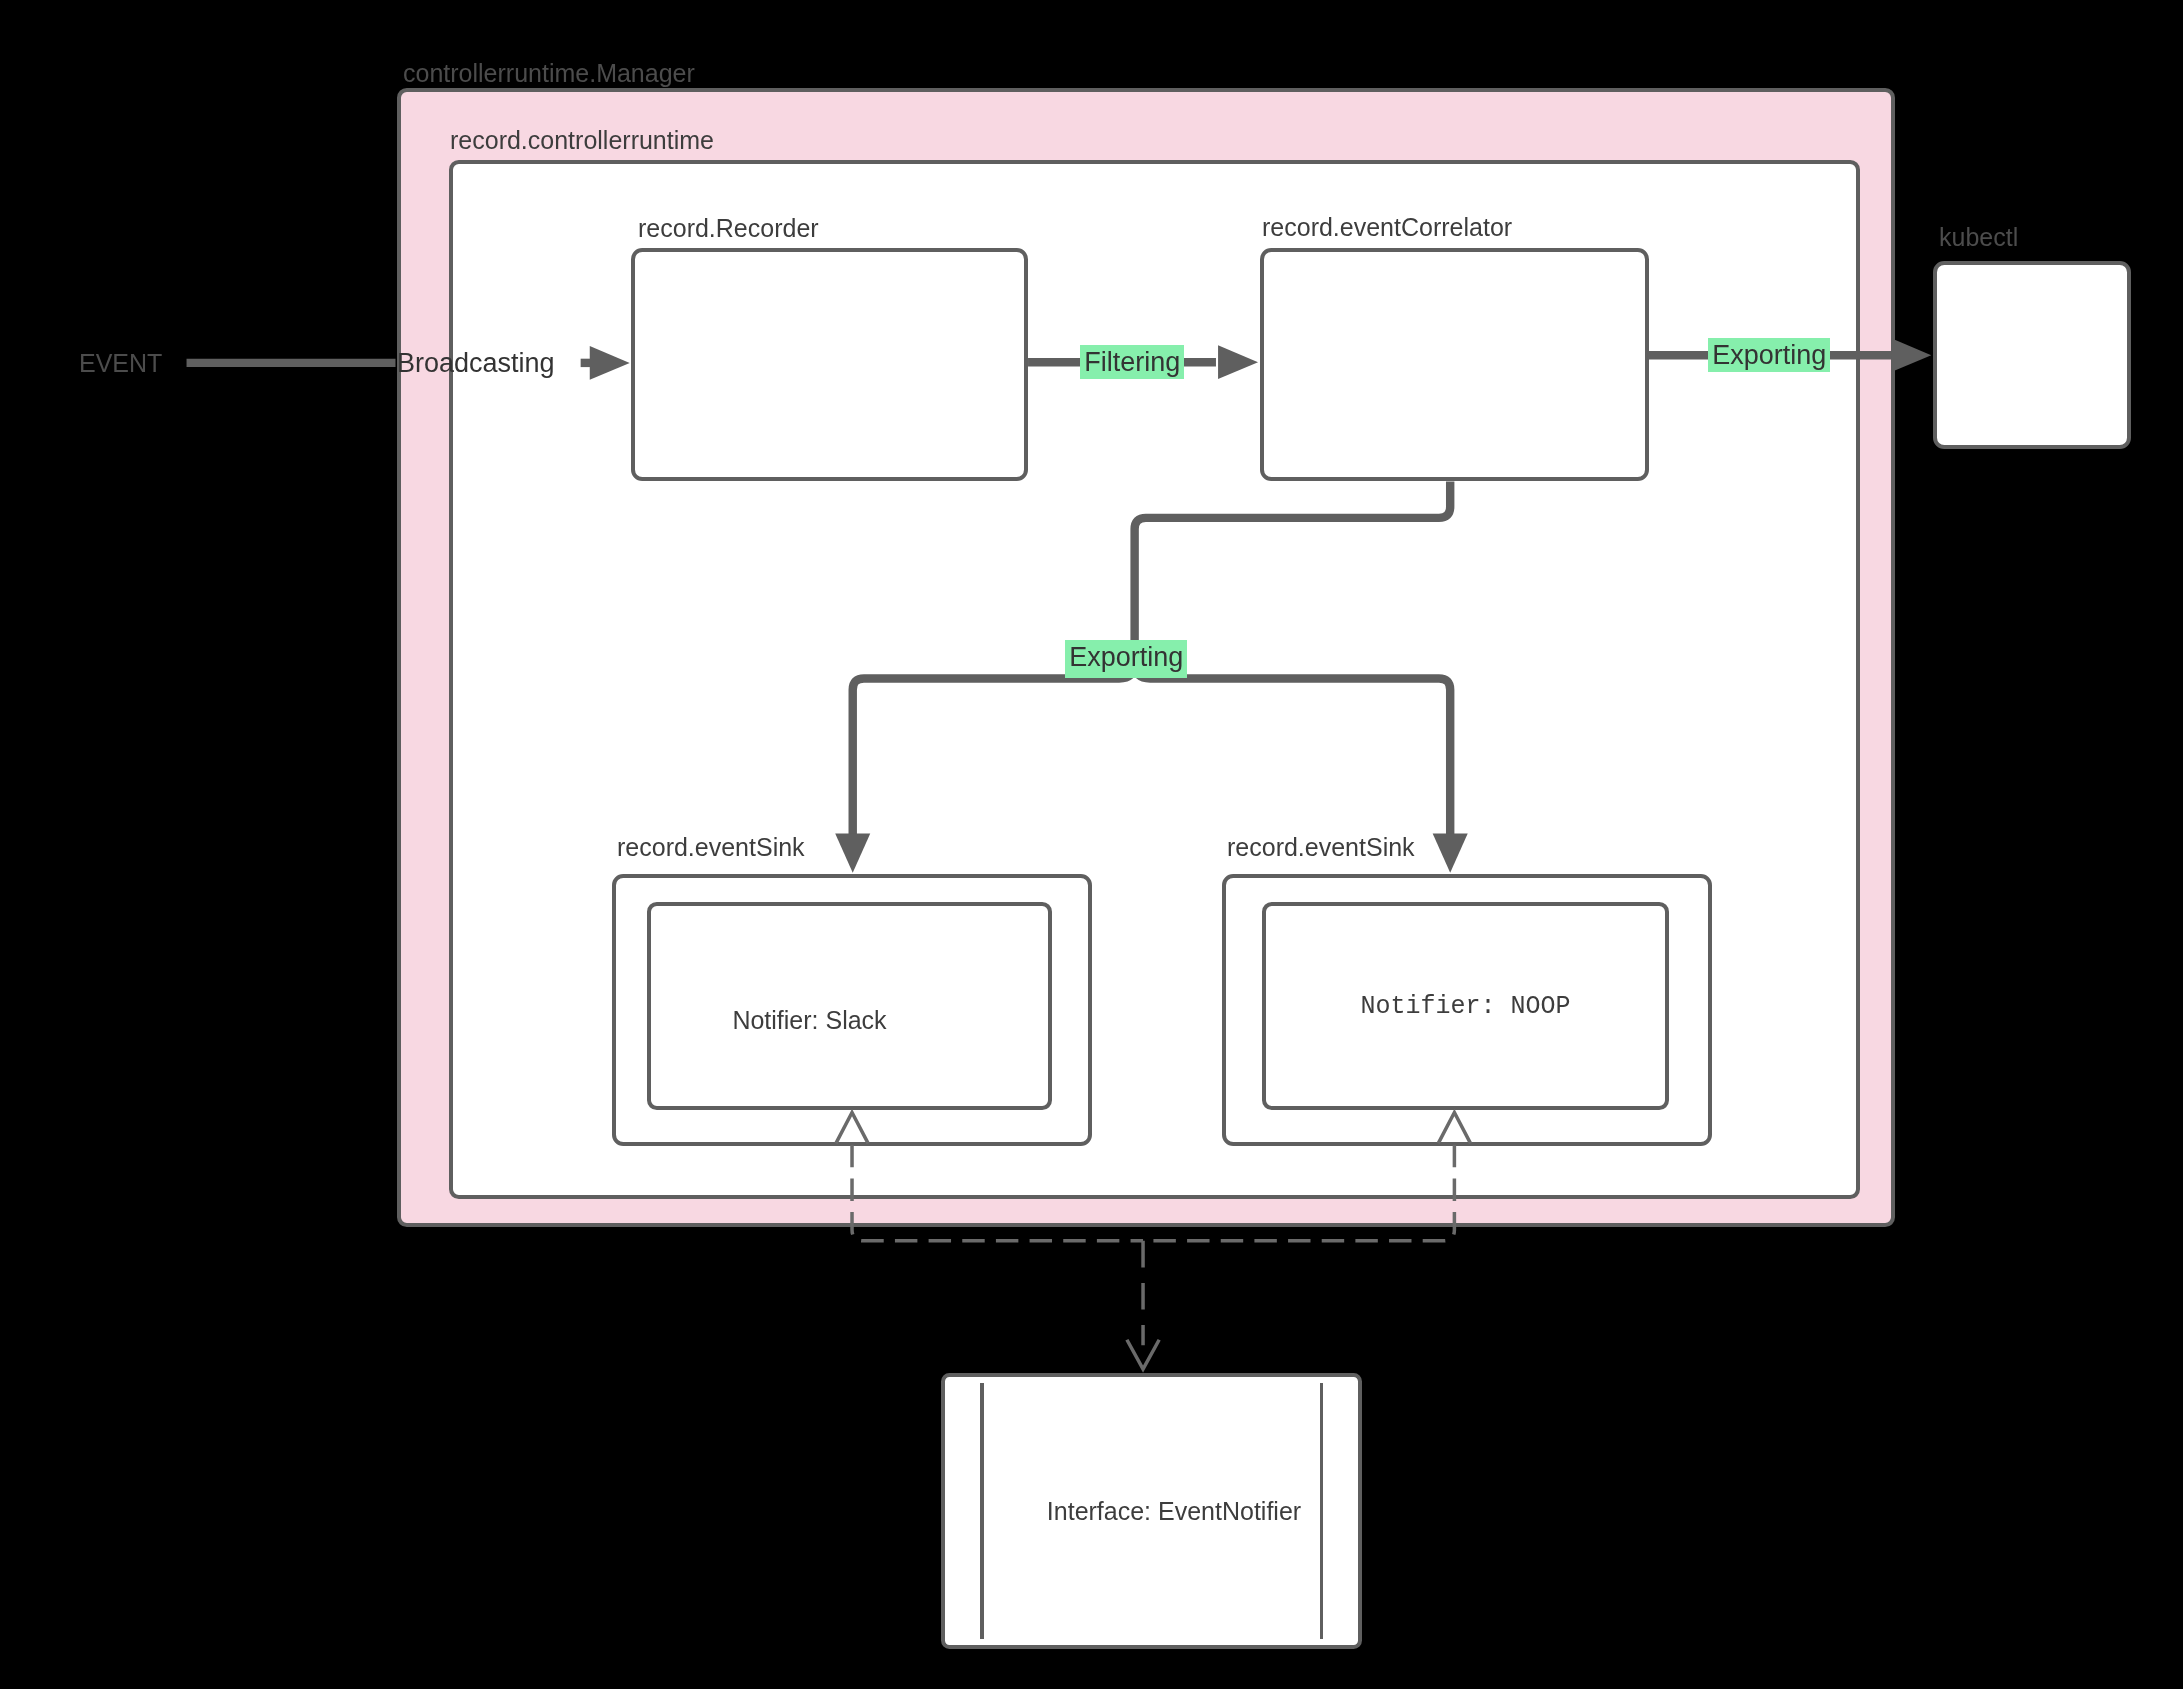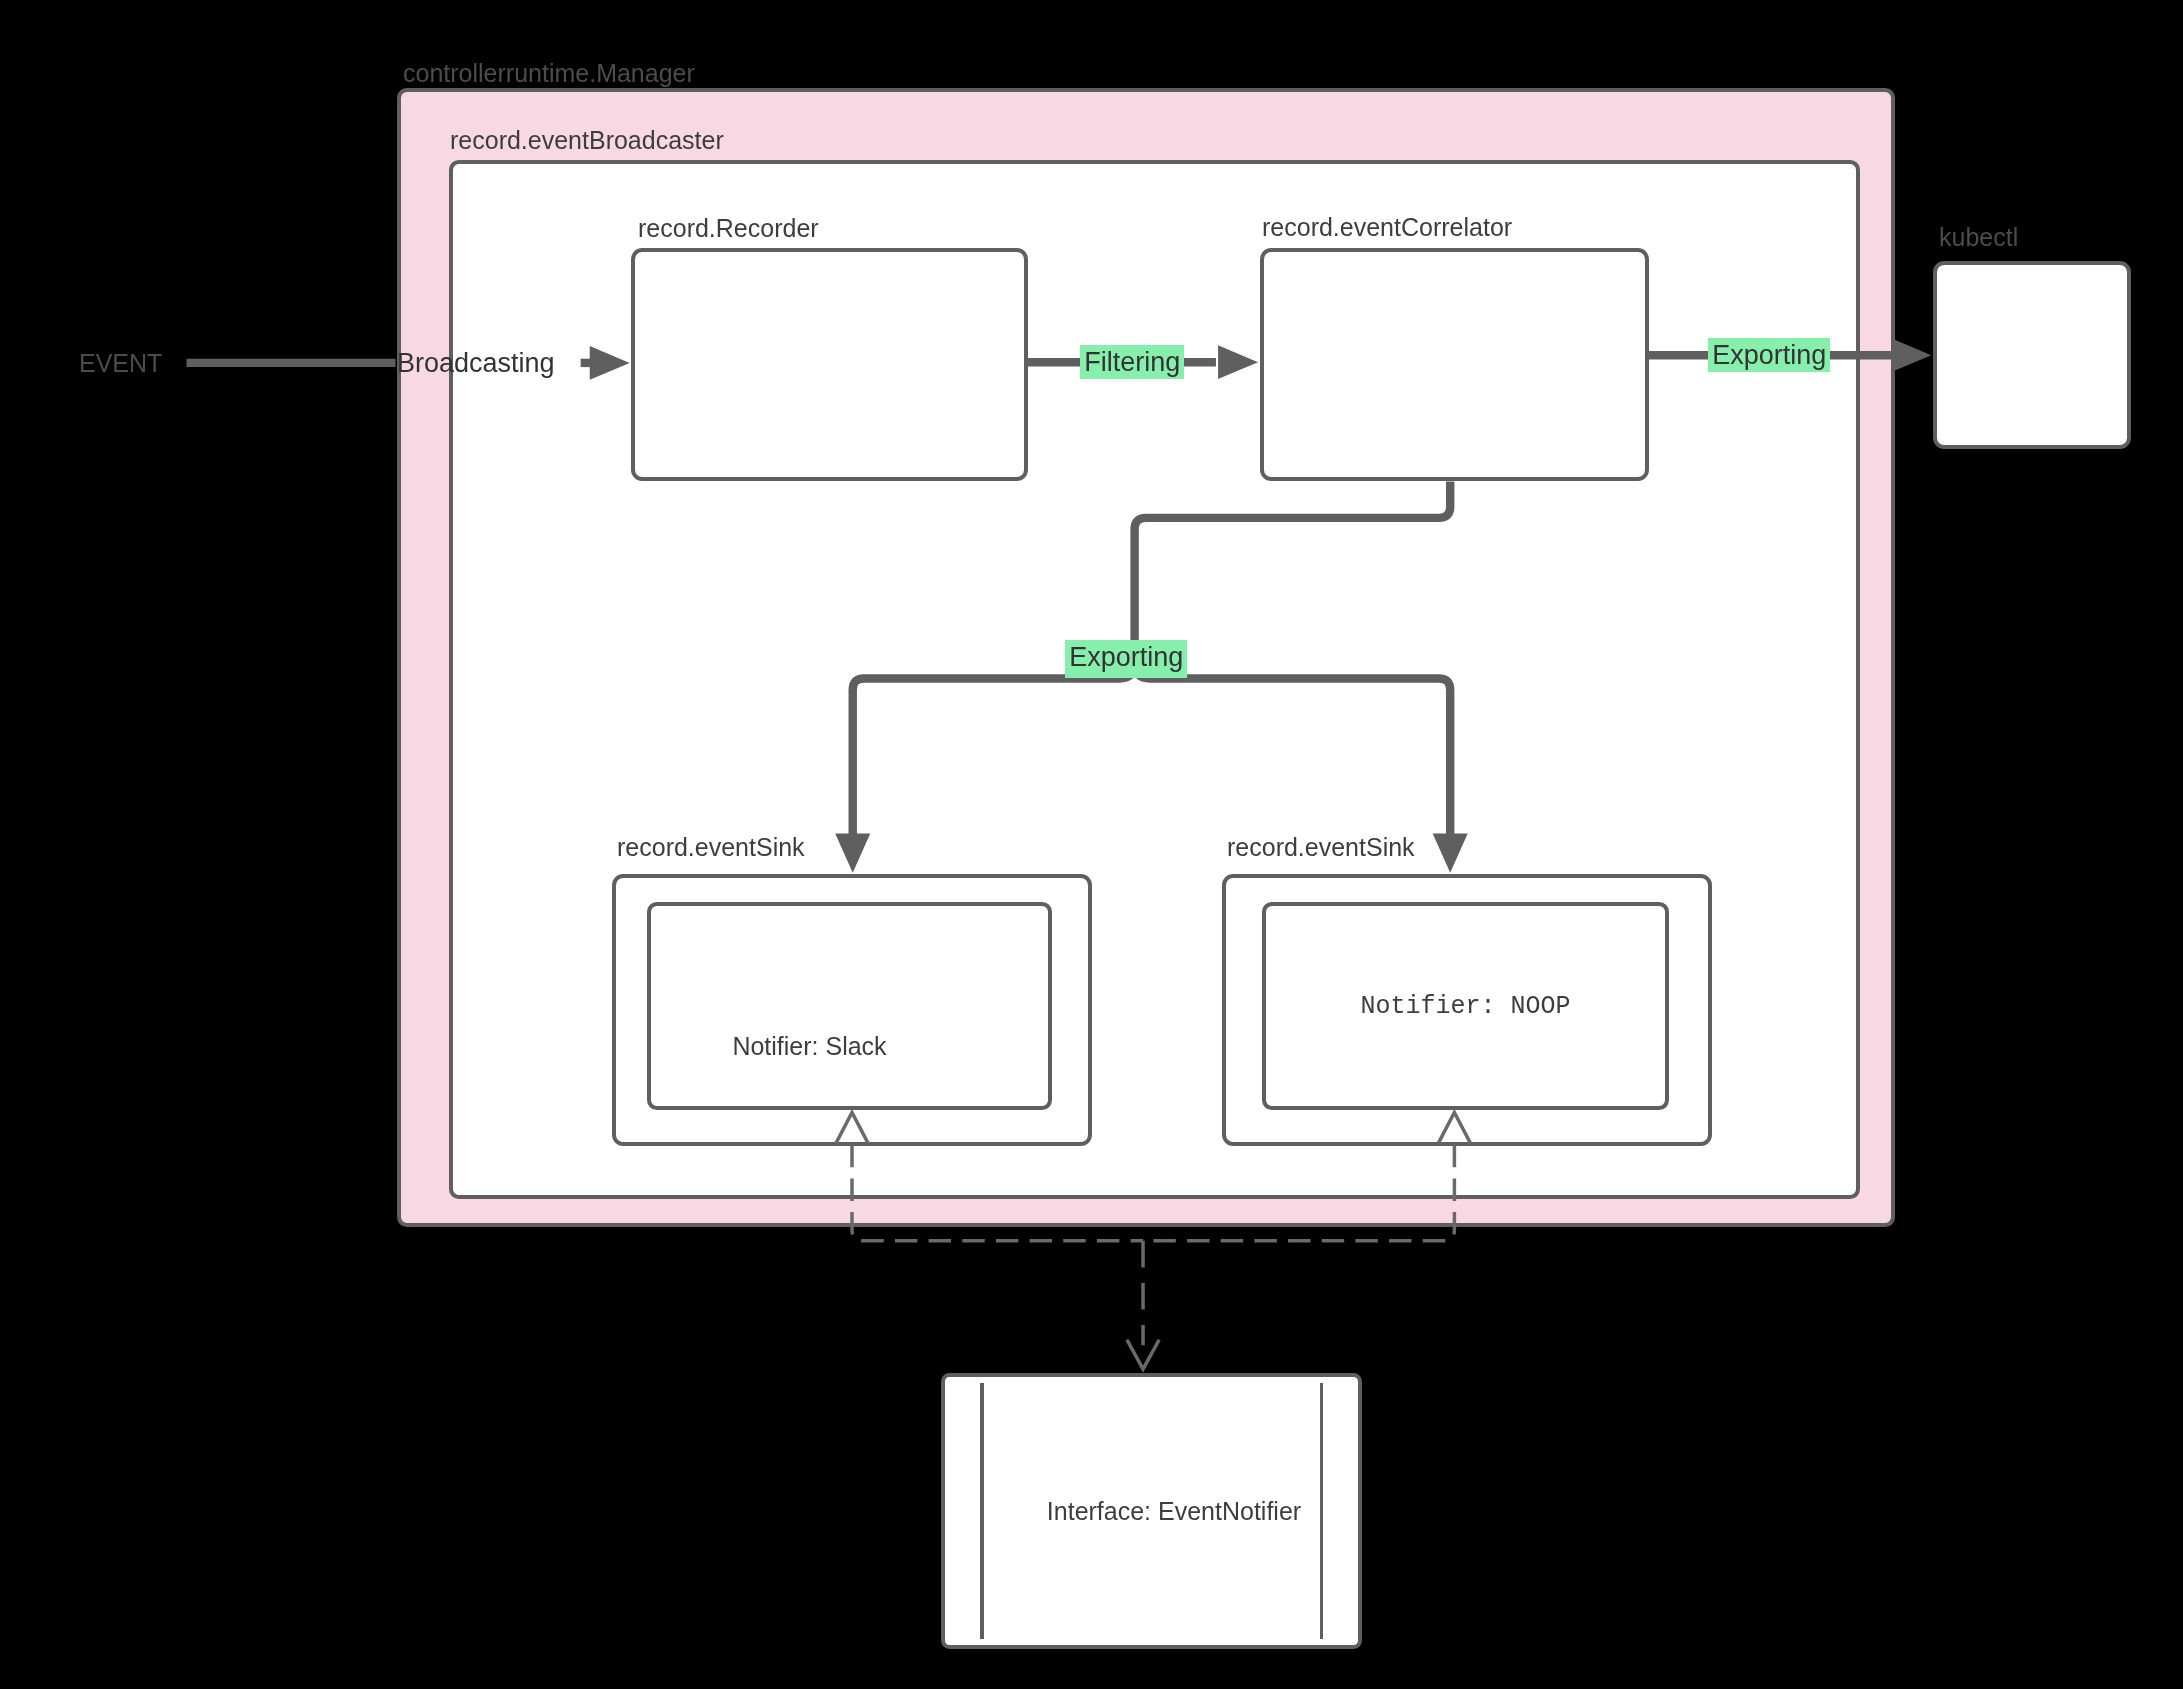--- a/index.html
+++ b/index.html
@@ -60,39 +60,39 @@
 </style>
 </head>
 <body>
 
 <div class="canvas">
 
   <div class="lbl lbl-out" style="left:403px;top:58px;">controllerruntime.Manager</div>
 
   <div class="box" style="left:397px;top:88px;width:1498px;height:1139px;background:var(--pink);border-radius:9.8px;"></div>
 
-  <div class="lbl" style="left:450px;top:125px;">record.eventBroadcaster</div>
+  <div class="lbl" style="left:450px;top:125px;">record.controllerruntime</div>
 
   <div class="box" style="left:449px;top:160px;width:1411px;height:1039px;border-radius:9.8px;"></div>
 
   <div class="lbl lbl-out" style="left:70px;top:348px;margin-left:9px;">EVENT</div>
 
   <div class="lbl" style="left:638px;top:213px;">record.Recorder</div>
   <div class="box" style="left:631px;top:248px;width:397px;height:233px;"></div>
 
   <div class="lbl" style="left:1262px;top:212px;">record.eventCorrelator</div>
   <div class="box" style="left:1260px;top:248px;width:389px;height:233px;"></div>
 
   <div class="lbl lbl-out" style="left:1939px;top:222px;">kubectl</div>
   <div class="box" style="left:1933px;top:261px;width:198px;height:188px;"></div>
 
   <div class="lbl" style="left:617px;top:832px;">record.eventSink</div>
   <div class="box" style="left:612px;top:874px;width:480px;height:272px;"></div>
   <div class="box" style="left:647px;top:902px;width:405px;height:208px;border-radius:9.8px;"></div>
-  <div class="node-text" style="left:647px;top:942px;width:325px;height:208px;">Notifier: Slack</div>
+  <div class="node-text" style="left:647px;top:916px;width:325px;height:208px;">Notifier: Slack</div>
 
   <div class="lbl" style="left:1227px;top:832px;">record.eventSink</div>
   <div class="box" style="left:1222px;top:874px;width:490px;height:272px;"></div>
   <div class="box" style="left:1262px;top:902px;width:407px;height:208px;border-radius:9.8px;"></div>
   <div class="node-text" style="left:1262px;top:902px;width:407px;height:208px;font-family:Liberation Mono, monospace;">Notifier: NOOP</div>
 
   <div class="box" style="left:941px;top:1373px;width:421px;height:276px;border-radius:8.4px;">
     <div class="ibar" style="left:35px;"></div>
     <div class="ibar" style="right:35px;"></div>
   </div>

